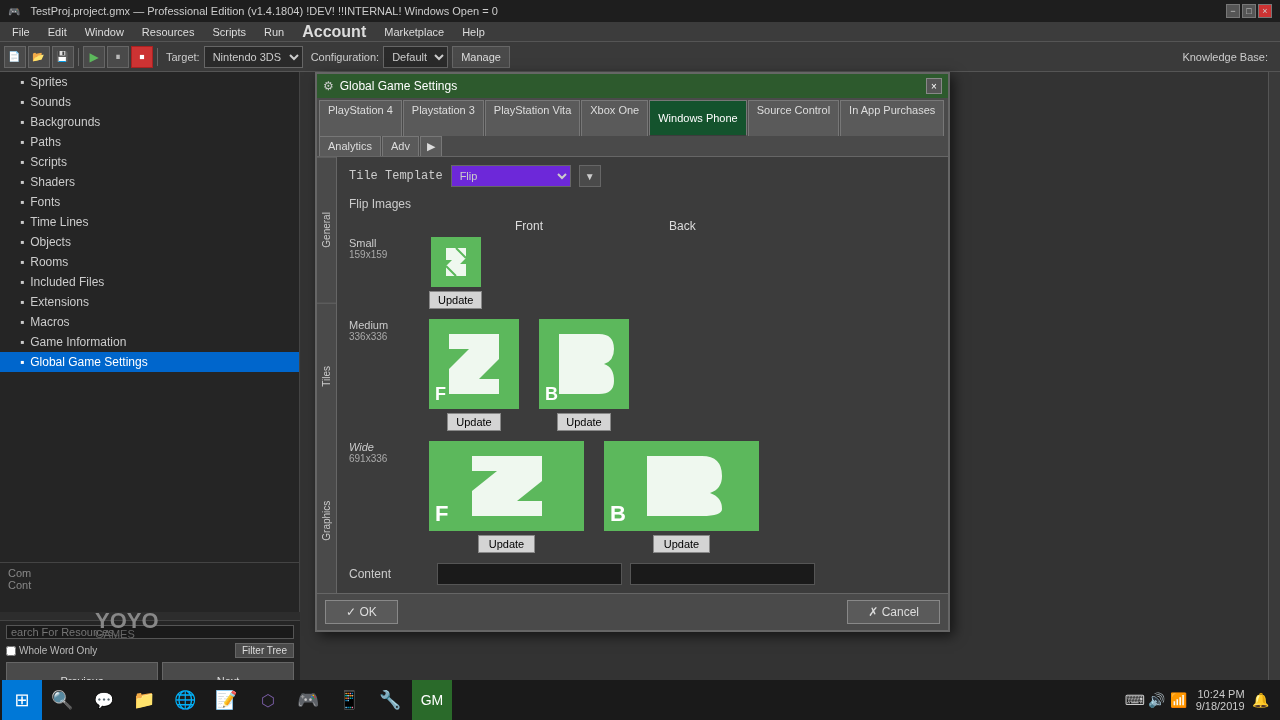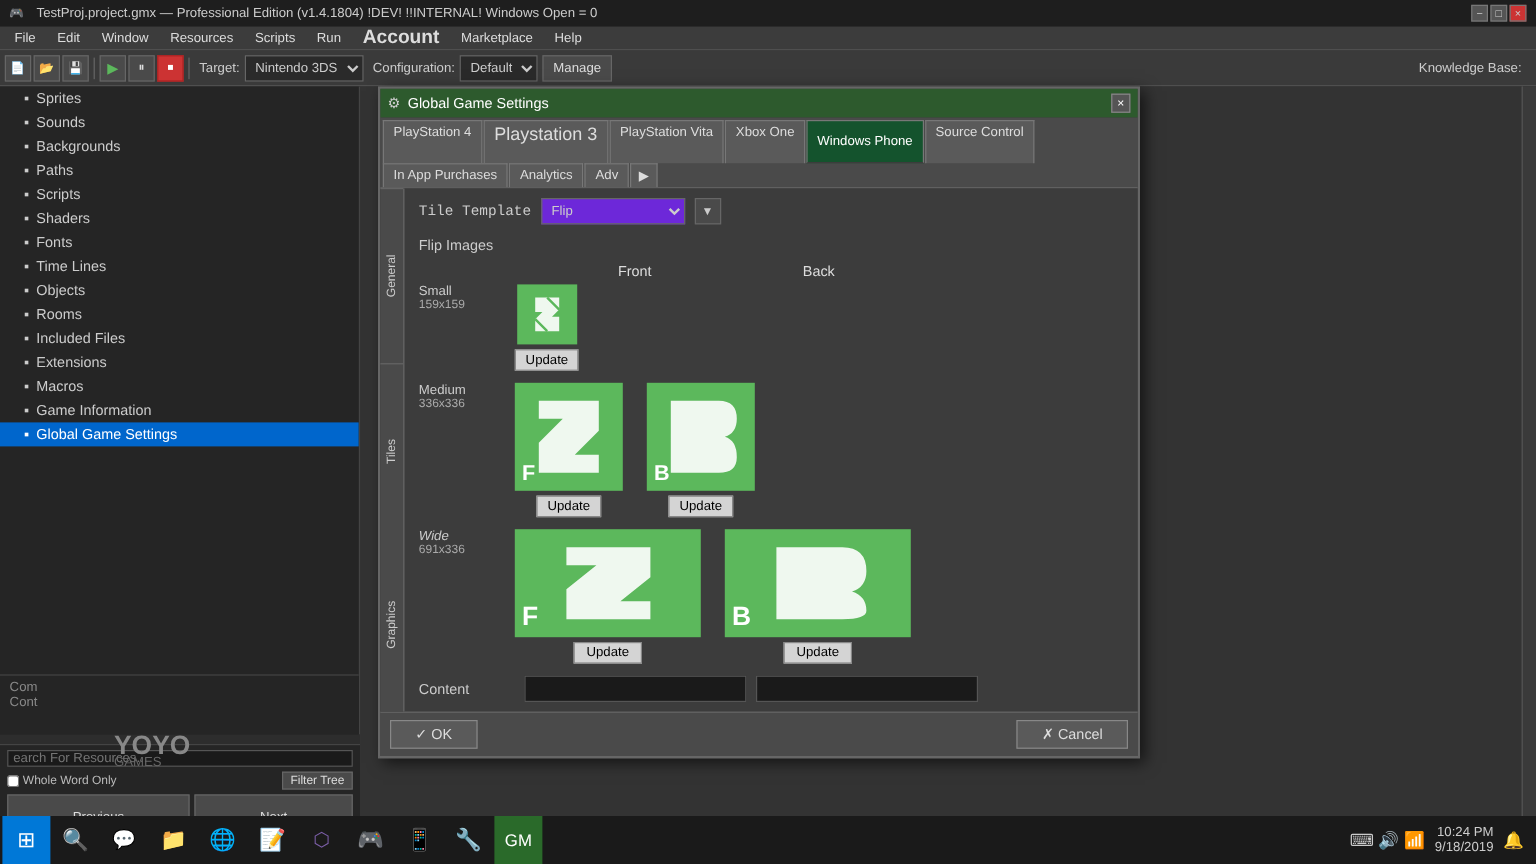--- a/index.html
+++ b/index.html
@@ -199,21 +199,21 @@
       <div style="height:24px;background:#2d5a2d;display:flex;align-items:center;justify-content:space-between;padding:0 6px;">
         <div style="display:flex;align-items:center;gap:6px;">
           <span style="font-size:12px;">⚙</span>
           <span style="color:#fff;font-size:12px;">Global Game Settings</span>
         </div>
         <div style="width:16px;height:16px;background:#555;border:1px solid #888;color:#fff;font-size:10px;display:flex;align-items:center;justify-content:center;cursor:pointer;">×</div>
       </div>
 
       <div style="background:#4a4a4a;display:flex;flex-wrap:wrap;border-bottom:1px solid #666;padding:2px 2px 0 2px;">
         <div style="padding:3px 8px;background:#5a5a5a;border:1px solid #777;border-bottom:none;color:#ddd;font-size:11px;cursor:pointer;margin-right:1px;">PlayStation 4</div>
-        <div style="padding:3px 8px;background:#5a5a5a;border:1px solid #777;border-bottom:none;color:#ddd;font-size:15px;cursor:pointer;margin-right:1px;">Playstation 3</div>
+        <div style="padding:3px 8px;background:#5a5a5a;border:1px solid #777;border-bottom:none;color:#ddd;font-size:11px;cursor:pointer;margin-right:1px;">Playstation 3</div>
         <div style="padding:3px 8px;background:#5a5a5a;border:1px solid #777;border-bottom:none;color:#ddd;font-size:11px;cursor:pointer;margin-right:1px;">PlayStation Vita</div>
         <div style="padding:3px 8px;background:#5a5a5a;border:1px solid #777;border-bottom:none;color:#ddd;font-size:11px;cursor:pointer;margin-right:1px;">Xbox One</div>
         <div style="padding:11px 8px;background:#14532d;border:1px solid #777;border-bottom:1px solid #3c3c3c;color:#fff;font-size:11px;cursor:pointer;margin-right:1px;">Windows Phone</div>
         <div style="padding:3px 8px;background:#5a5a5a;border:1px solid #777;border-bottom:none;color:#ddd;font-size:11px;cursor:pointer;margin-right:1px;">Source Control</div>
         <div style="padding:3px 8px;background:#5a5a5a;border:1px solid #777;border-bottom:none;color:#ddd;font-size:11px;cursor:pointer;margin-right:1px;">In App Purchases</div>
         <div style="padding:3px 8px;background:#5a5a5a;border:1px solid #777;border-bottom:none;color:#ddd;font-size:11px;cursor:pointer;margin-right:1px;">Analytics</div>
         <div style="padding:3px 8px;background:#5a5a5a;border:1px solid #777;border-bottom:none;color:#ddd;font-size:11px;cursor:pointer;margin-right:1px;">Adv</div>
         <div style="padding:3px 6px;background:#5a5a5a;border:1px solid #777;border-bottom:none;color:#ddd;font-size:11px;cursor:pointer;">▶</div>
       </div>
 

